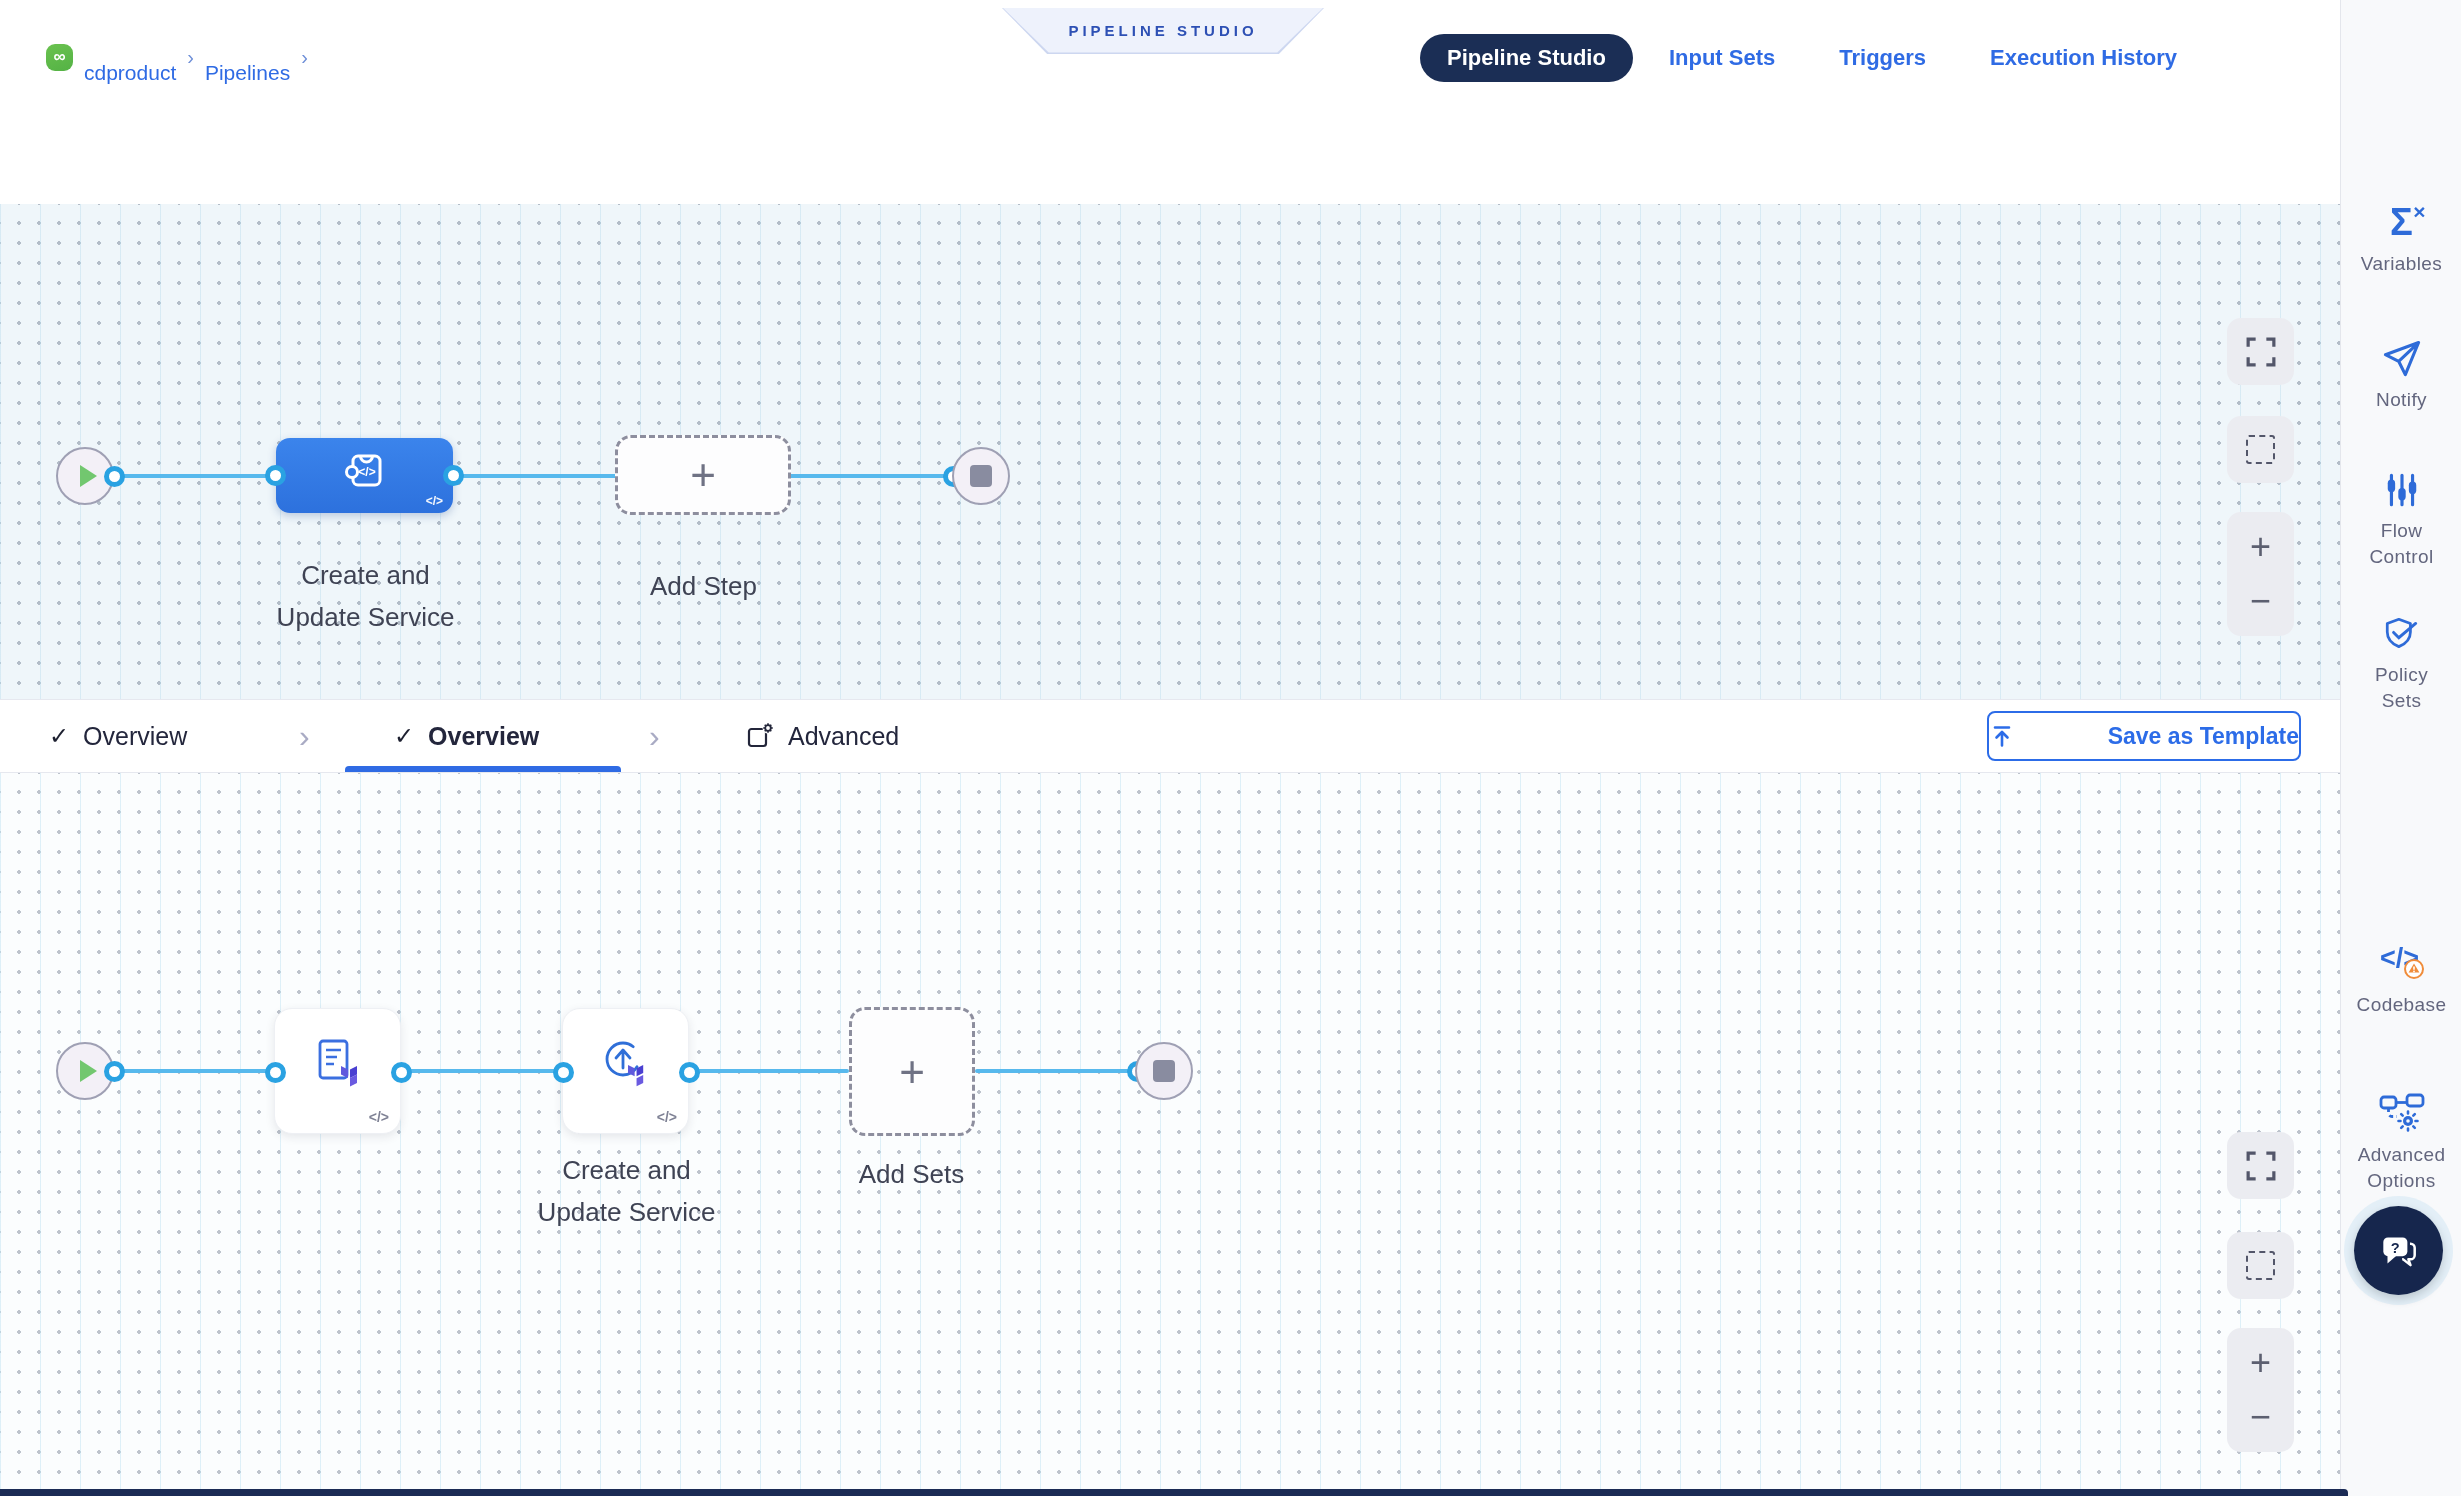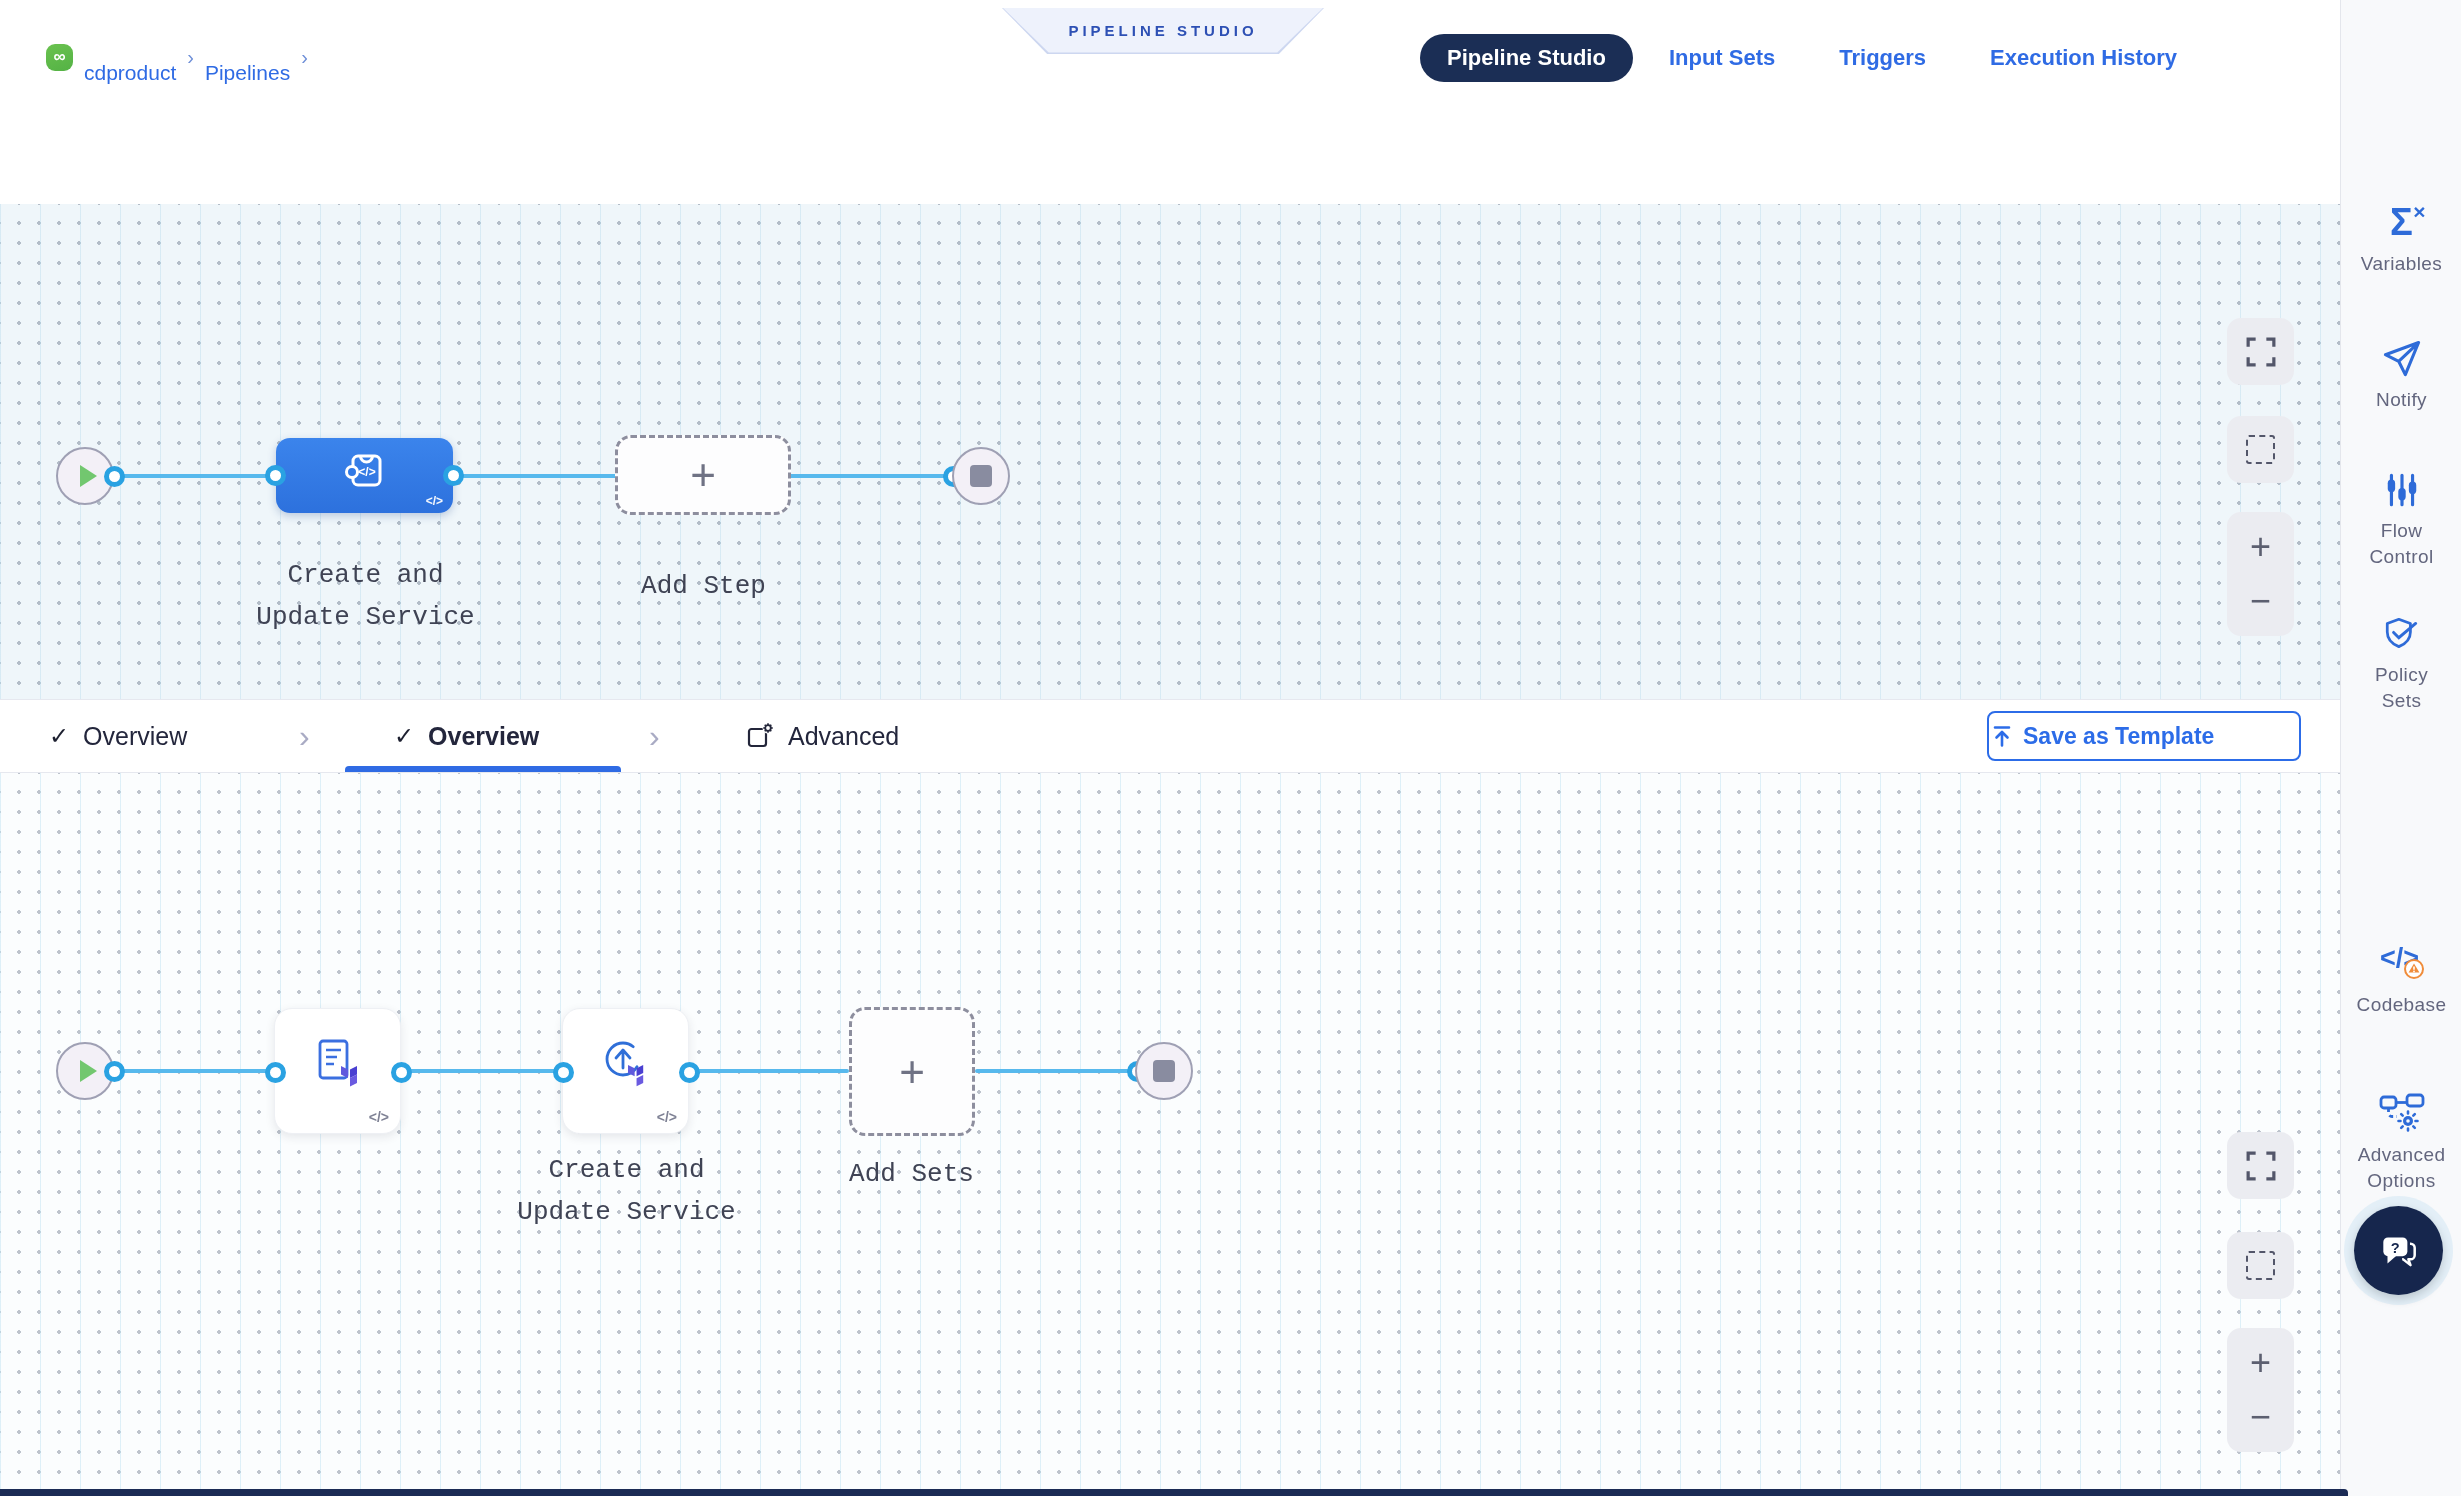--- a/index.html
+++ b/index.html
@@ -67,37 +67,37 @@
       background:linear-gradient(180deg,#3b84ec,#2d71dd);box-shadow:0 3px 8px rgba(28,66,138,.25);cursor:pointer;}
   .stage-node .sicon{position:absolute;left:0;right:0;top:7px;display:flex;justify-content:center;}
   .code-badge{position:absolute;right:10px;bottom:5px;font-size:12px;font-weight:bold;color:#fff;opacity:.95;}
   .card-badge{position:absolute;right:11px;bottom:8px;font-size:14px;font-weight:bold;color:#7e8194;}
   .dashed-node{position:absolute;background:#fdfdfe;border:3.5px dashed #8d8e9e;border-radius:16px;
       box-sizing:border-box;display:flex;align-items:center;justify-content:center;cursor:pointer;}
   .plus-glyph{font-size:44px;font-weight:300;color:#6f7284;line-height:1;}
   .card-node{position:absolute;width:127px;height:126px;background:#fff;border:1px solid #eef0f4;border-radius:18px;
       box-shadow:0 3px 10px rgba(40,41,61,.10);box-sizing:border-box;cursor:pointer;}
   .card-node .cicon{position:absolute;left:0;right:0;top:26px;display:flex;justify-content:center;}
-  .node-label{position:absolute;text-align:center;font-size:26px;color:#3f4354;line-height:42px;font-family:Liberation Mono, monospace;}
+  .node-label{position:absolute;text-align:center;font-size:26px;color:#3f4354;line-height:42px;}
   .cbtn{position:absolute;left:2227px;width:67px;height:67px;border-radius:14px;background:#ebecf1;
       display:flex;align-items:center;justify-content:center;cursor:pointer;}
   .zoompill{position:absolute;left:2227px;width:67px;height:124px;border-radius:14px;background:#ebecf1;
       display:flex;flex-direction:column;align-items:center;justify-content:space-evenly;}
   .zbtn{font-size:36px;font-weight:300;color:#5c5f70;cursor:pointer;line-height:1;}
   .marquee{width:25px;height:25px;border:2.5px dashed #53566a;border-radius:3px;}
 
   
   .tabbar{left:0;top:699px;width:2340px;height:74px;background:#fff;border-top:1px solid #e6e8ef;
       border-bottom:1px solid #e6e8ef;box-sizing:border-box;}
   .tab{position:absolute;top:0;height:72px;display:flex;align-items:center;gap:14px;font-size:25px;cursor:pointer;}
   .tab .chk{font-size:24px;font-weight:bold;color:#1d2030;}
   .tab-sep{position:absolute;top:0;height:72px;display:flex;align-items:center;font-size:32px;color:#a9abc4;}
   .tab-underline{position:absolute;left:345px;bottom:0;width:276px;height:6px;background:#2f6be4;border-radius:4px 4px 0 0;}
   .btn-template{left:1987px;top:711px;width:314px;height:50px;background:#fff;border:2px solid #2c6ce8;border-radius:8px;
-      color:#2c6ce8;font-size:23px;font-weight:bold;display:flex;align-items:center;justify-content:flex-start;gap:8px;
+      color:#2c6ce8;font-size:23px;font-weight:bold;display:flex;align-items:center;justify-content:space-between;gap:8px;
       box-sizing:border-box;cursor:pointer;}
 
   
   .sidebar{left:2340px;top:0;width:121px;height:1496px;background:#f8f9fb;border-left:1px solid #e4e6ec;box-sizing:border-box;}
   .sb-item{position:absolute;left:0;width:121px;display:flex;flex-direction:column;align-items:center;gap:9px;cursor:pointer;}
   .sb-label{font-size:19px;font-weight:normal;color:#63667e;letter-spacing:0.4px;text-align:center;
       white-space:pre-line;line-height:26px;}
   .sigma-wrap{position:relative;width:44px;height:40px;display:flex;justify-content:center;}
   .sigma{font-size:38px;font-weight:bold;color:#2e6bd8;line-height:40px;}
   .sigsup{position:absolute;right:-2px;top:-2px;font-size:21px;font-weight:bold;color:#2e6bd8;}

